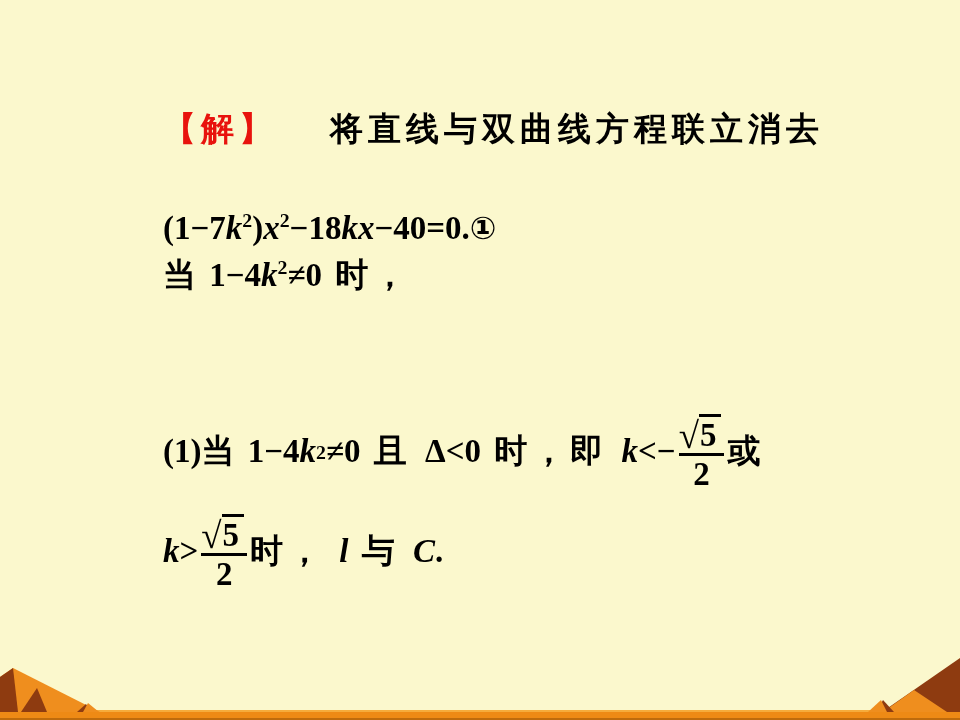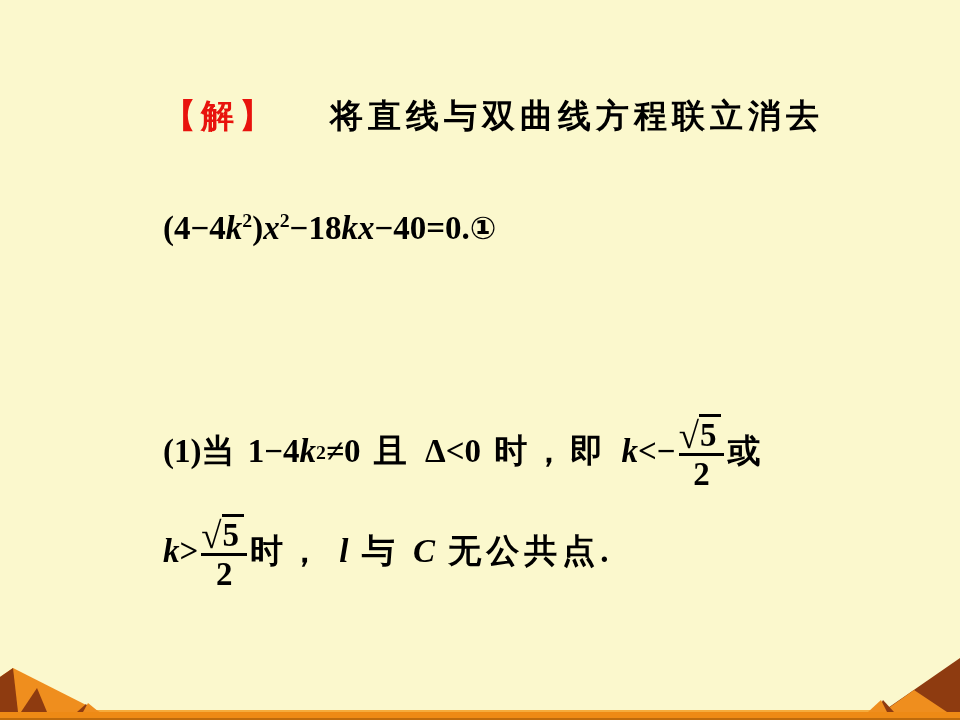--- a/index.html
+++ b/index.html
@@ -68,24 +68,25 @@
     width:960px;height:65px;
     display:block;
     pointer-events:none;
   }
 </style>
 </head>
 <body>
 
 <div class="slide">
 
-  <div class="line" style="top:98px"><span class="cjk red">【解】</span><span class="cjk">    将直线与双曲线方程联立消去</span></div>
-  <div class="line" style="top:209px"><span class="b">(4−4</span><span class="bi">k</span><span class="b sup">2</span><span class="b">)</span><span class="bi">x</span><span class="b sup">2</span><span class="b">−18</span><span class="bi">kx</span><span class="b">−40=0.</span><span class="circ">①</span></div>
+  <div class="line" style="top:111px"><span class="cjk red">【解】</span><span class="cjk">    将直线与双曲线方程联立消去</span></div>
+  <div class="line" style="top:209px"><span class="b">(1−7</span><span class="bi">k</span><span class="b sup">2</span><span class="b">)</span><span class="bi">x</span><span class="b sup">2</span><span class="b">−18</span><span class="bi">kx</span><span class="b">−40=0.</span><span class="circ">①</span></div>
+  <div class="line" style="top:256px"><span class="cjk">当</span><span class="b"> 1−4</span><span class="bi">k</span><span class="b sup">2</span><span class="b">≠0</span><span class="cjk"> 时，</span></div>
   <div class="line tall" style="top:405px"><span class="b">(1)</span><span class="cjk">当</span><span class="b"> 1−4</span><span class="bi">k</span><span class="b sup">2</span><span class="b">≠0</span><span class="cjk"> 且 </span><span class="b">Δ&lt;0</span><span class="cjk"> 时，即 </span><span class="bi">k</span><span class="b">&lt;−</span><span class="frac"><span class="num"><span class="radical">√</span><span class="radicand">5</span></span><span class="den">2</span></span><span class="cjk">或</span></div>
-  <div class="line tall" style="top:505px"><span class="bi">k</span><span class="b">&gt;</span><span class="frac"><span class="num"><span class="radical">√</span><span class="radicand">5</span></span><span class="den">2</span></span><span class="cjk">时， </span><span class="bi">l</span><span class="cjk"> 与 </span><span class="bi">C</span><span class="cjk"> 无公共点</span><span class="b">.</span></div>
+  <div class="line tall" style="top:505px"><span class="bi">k</span><span class="b">&gt;</span><span class="frac"><span class="num"><span class="radical">√</span><span class="radicand">5</span></span><span class="den">2</span></span><span class="cjk">时， </span><span class="bi">l</span><span class="cjk"> 与 </span><span class="bi">C</span><span class="b">.</span></div>
 
   <svg class="footer-svg" viewBox="0 655 960 65">
 
     <rect x="0" y="710" width="960" height="2" fill="#F6AC3C"></rect>
     <rect x="0" y="712" width="960" height="6" fill="#EE8A15"></rect>
     <rect x="0" y="718" width="960" height="2" fill="#BE6B0C"></rect>
 
     <polygon points="13,668 0,677 0,712 100,712" fill="#EF8E1E"></polygon>
     <polygon points="13,668 0,677 0,712 18,712" fill="#8E3B10"></polygon>
     <polygon points="37,688 21,712 47,712" fill="#8E3B10"></polygon>

